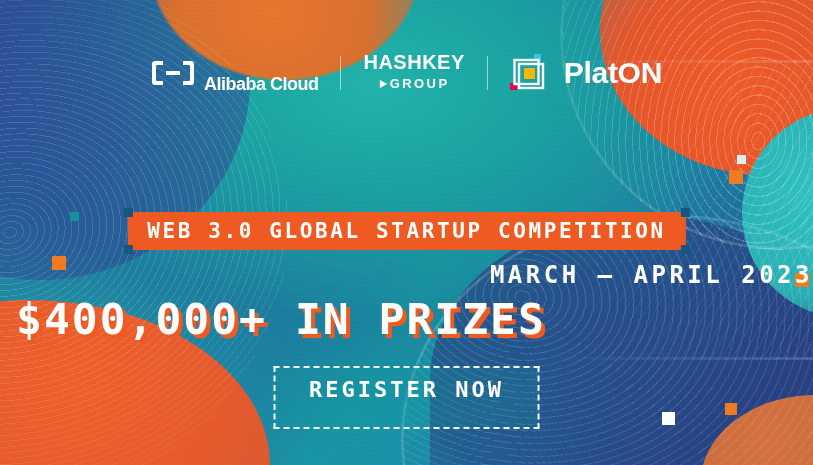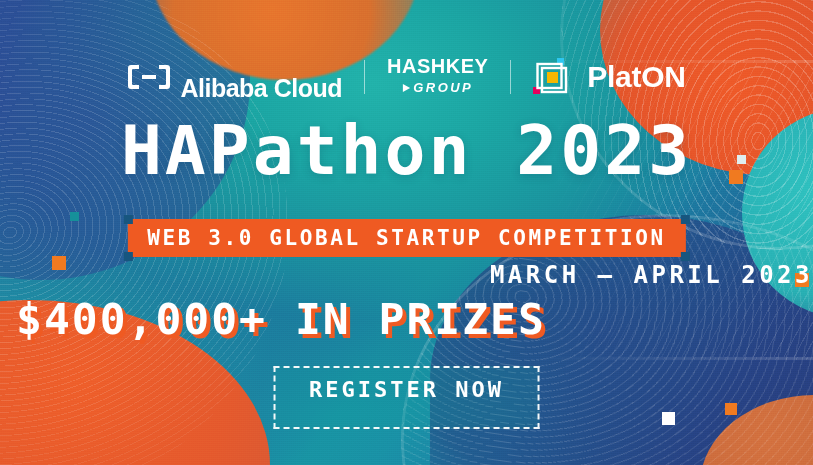--- a/index.html
+++ b/index.html
@@ -106,31 +106,31 @@
   }
   .logo-divider { width:1px; height:34px; background:rgba(255,255,255,0.55); }
 
   .logo-unit { display:flex; align-items:center; }
 
   
   #logo-alibaba { gap:9px; }
   #alibaba-mark { width:44px; height:26px; }
   #alibaba-text {
     color:#fff; font-family:"Liberation Sans", sans-serif;
-    font-size:25px; font-weight:700; letter-spacing:-0.5px; white-space:nowrap;margin-top:24px;
+    font-size:18px; font-weight:700; letter-spacing:-0.5px; white-space:nowrap;margin-top:24px;
   }
 
   
   #logo-hashkey { flex-direction:column; align-items:center; gap:2px; }
   #hashkey-text {
     color:#fff; font-family:"Liberation Sans", sans-serif;
     font-size:20px; font-weight:700; letter-spacing:0.5px; line-height:1;
     display:flex; align-items:center;
   }
-  #hashkey-group-row { display:flex; align-items:center; gap:2px;font-style:italic; }
+  #hashkey-group-row { display:flex; align-items:center; gap:2px; }
   #hashkey-group-text {
     color:#fff; font-family:"Liberation Sans", sans-serif;
     font-size:13px; font-weight:600; letter-spacing:2.4px; line-height:1;
   }
 
   
   #logo-platon { gap:16px; position:relative; }
   #platon-mark { position:relative; width:38px; height:38px; }
   #platon-text {
     color:#fff; font-family:"Liberation Sans", sans-serif;
@@ -141,21 +141,21 @@
   #headline {
     position:absolute; top:117px; left:0; width:100%;
     text-align:center; color:#ffffff;
     font-size:68px; line-height:1; font-weight:700;
     letter-spacing:3px; white-space:nowrap;
     text-shadow: 0 2px 10px rgba(0,40,70,0.18);
   }
 
   
   #subtitle-banner {
-    position:absolute; top:219px; left:50%; transform:translateX(-50%);
+    position:absolute; top:212px; left:50%; transform:translateX(-50%);
     background:#ef5a22; padding:9px 20px 8px;
     display:flex; align-items:center; justify-content:center;
   }
   #subtitle-text {
     color:#ffffff; font-size:21px; font-weight:700;
     letter-spacing:2.6px; white-space:nowrap; line-height:1;
   }
   .notch { position:absolute; width:9px; height:9px; background:#17567f; }
   .notch.tl { left:-4px; top:-4px; }
   .notch.tr { right:-4px; top:-4px; }
@@ -260,21 +260,20 @@
             <rect x="4.5" y="6" width="24" height="24" fill="none" stroke="#ffffff" stroke-width="2.4"></rect>
             <rect x="9" y="10" width="24" height="24" fill="none" stroke="#ffffff" stroke-width="2.4"></rect>
             <rect x="14" y="14" width="11" height="11" fill="#f5b700"></rect>
           </svg>
         </span>
         <span id="platon-text">PlatON</span>
       </div>
 
     </div>
 
-    <div id="headline">HAPathon 2023</div>
 
     <div id="subtitle-banner">
       <span class="notch tl"></span>
       <span class="notch tr"></span>
       <span class="notch bl"></span>
       <span class="notch br"></span>
       <span id="subtitle-text">WEB 3.0 GLOBAL STARTUP COMPETITION</span>
     </div>
 
     <div id="date-line">MARCH – APRIL 2023</div>

